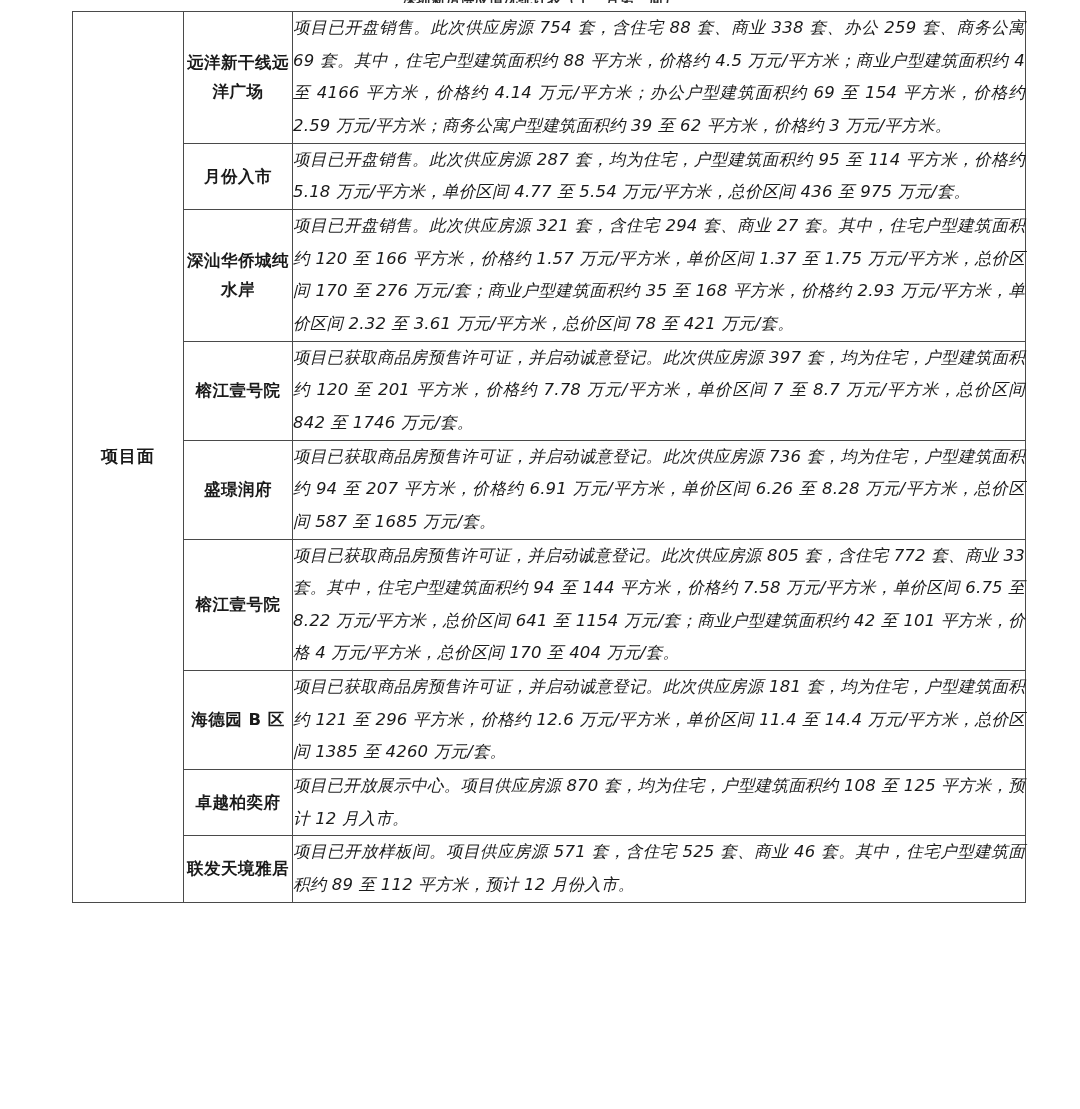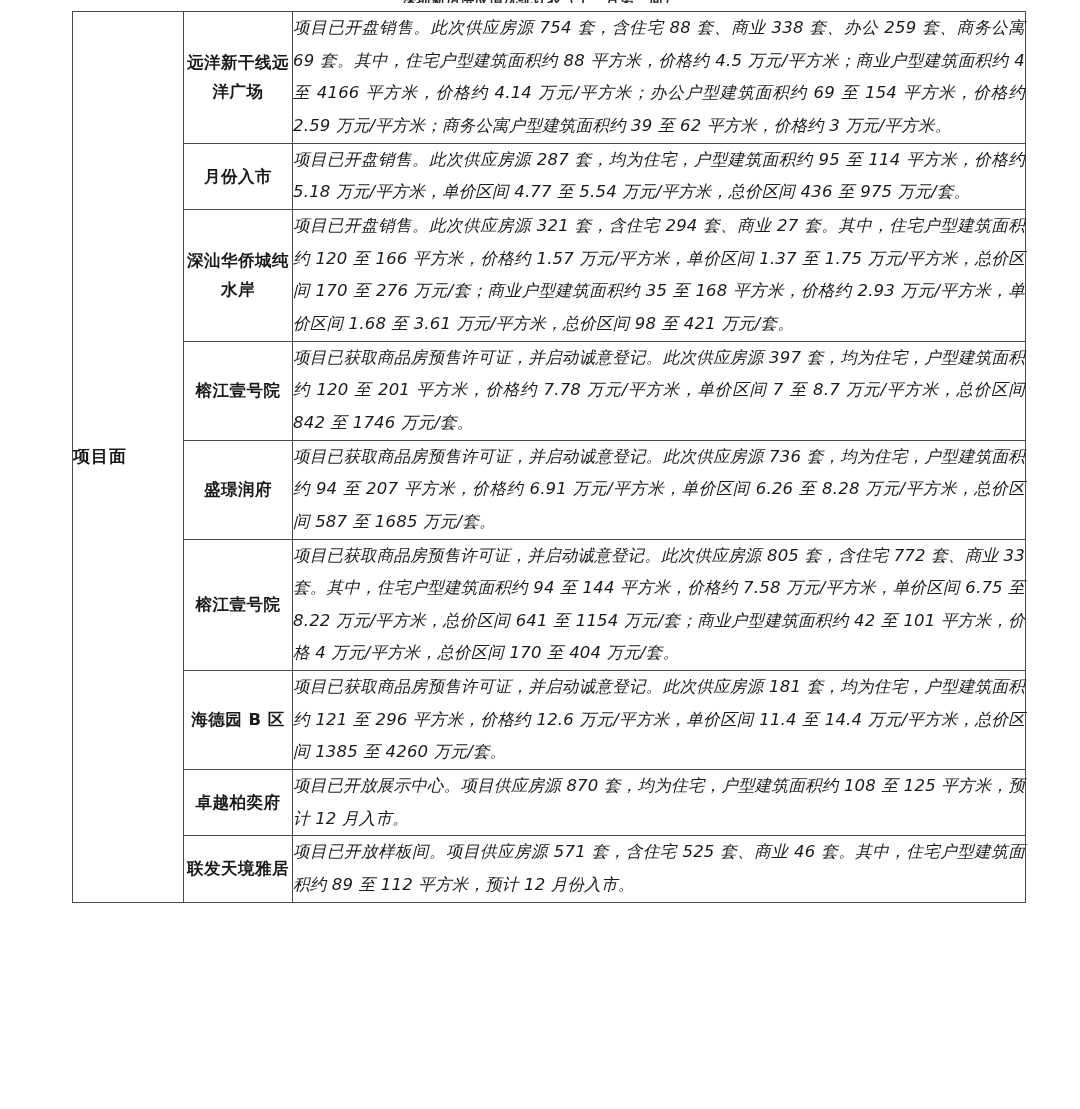--- a/index.html
+++ b/index.html
@@ -46,21 +46,21 @@
   }
 
   table.doc-table td {
     border: 1px solid #4a4a4a;
     vertical-align: middle;
     padding: 0;
   }
 
   td.col-section {
     width: 110px;
-    text-align: left;
+    text-align: center;
     font-weight: bold;
     font-size: 17px;
     letter-spacing: 1px;
   }
 
   td.col-name {
     width: 108px;
     text-align: center;
     font-weight: bold;
     font-size: 16.5px;
@@ -94,21 +94,21 @@
         <td class="col-desc">项目已开盘销售。此次供应房源 754 套，含住宅 88 套、商业 338 套、办公 259 套、商务公寓 69 套。其中，住宅户型建筑面积约 88 平方米，价格约 4.5 万元/平方米；商业户型建筑面积约 4 至 4166 平方米，价格约 4.14 万元/平方米；办公户型建筑面积约 69 至 154 平方米，价格约 2.59 万元/平方米；商务公寓户型建筑面积约 39 至 62 平方米，价格约 3 万元/平方米。</td>
       </tr>
 
       <tr>
         <td class="col-name">月份入市</td>
         <td class="col-desc">项目已开盘销售。此次供应房源 287 套，均为住宅，户型建筑面积约 95 至 114 平方米，价格约 5.18 万元/平方米，单价区间 4.77 至 5.54 万元/平方米，总价区间 436 至 975 万元/套。</td>
       </tr>
 
       <tr>
         <td class="col-name">深汕华侨城纯水岸</td>
-        <td class="col-desc">项目已开盘销售。此次供应房源 321 套，含住宅 294 套、商业 27 套。其中，住宅户型建筑面积约 120 至 166 平方米，价格约 1.57 万元/平方米，单价区间 1.37 至 1.75 万元/平方米，总价区间 170 至 276 万元/套；商业户型建筑面积约 35 至 168 平方米，价格约 2.93 万元/平方米，单价区间 1.68 至 3.61 万元/平方米，总价区间 98 至 421 万元/套。</td>
+        <td class="col-desc">项目已开盘销售。此次供应房源 321 套，含住宅 294 套、商业 27 套。其中，住宅户型建筑面积约 120 至 166 平方米，价格约 1.57 万元/平方米，单价区间 1.37 至 1.75 万元/平方米，总价区间 170 至 276 万元/套；商业户型建筑面积约 35 至 168 平方米，价格约 2.93 万元/平方米，单价区间 2.32 至 3.61 万元/平方米，总价区间 78 至 421 万元/套。</td>
       </tr>
 
       <tr>
         <td class="col-name">榕江壹号院</td>
         <td class="col-desc">项目已获取商品房预售许可证，并启动诚意登记。此次供应房源 397 套，均为住宅，户型建筑面积约 120 至 201 平方米，价格约 7.78 万元/平方米，单价区间 7 至 8.7 万元/平方米，总价区间 842 至 1746 万元/套。</td>
       </tr>
 
       <tr>
         <td class="col-name">盛璟润府</td>
         <td class="col-desc">项目已获取商品房预售许可证，并启动诚意登记。此次供应房源 736 套，均为住宅，户型建筑面积约 94 至 207 平方米，价格约 6.91 万元/平方米，单价区间 6.26 至 8.28 万元/平方米，总价区间 587 至 1685 万元/套。</td>

